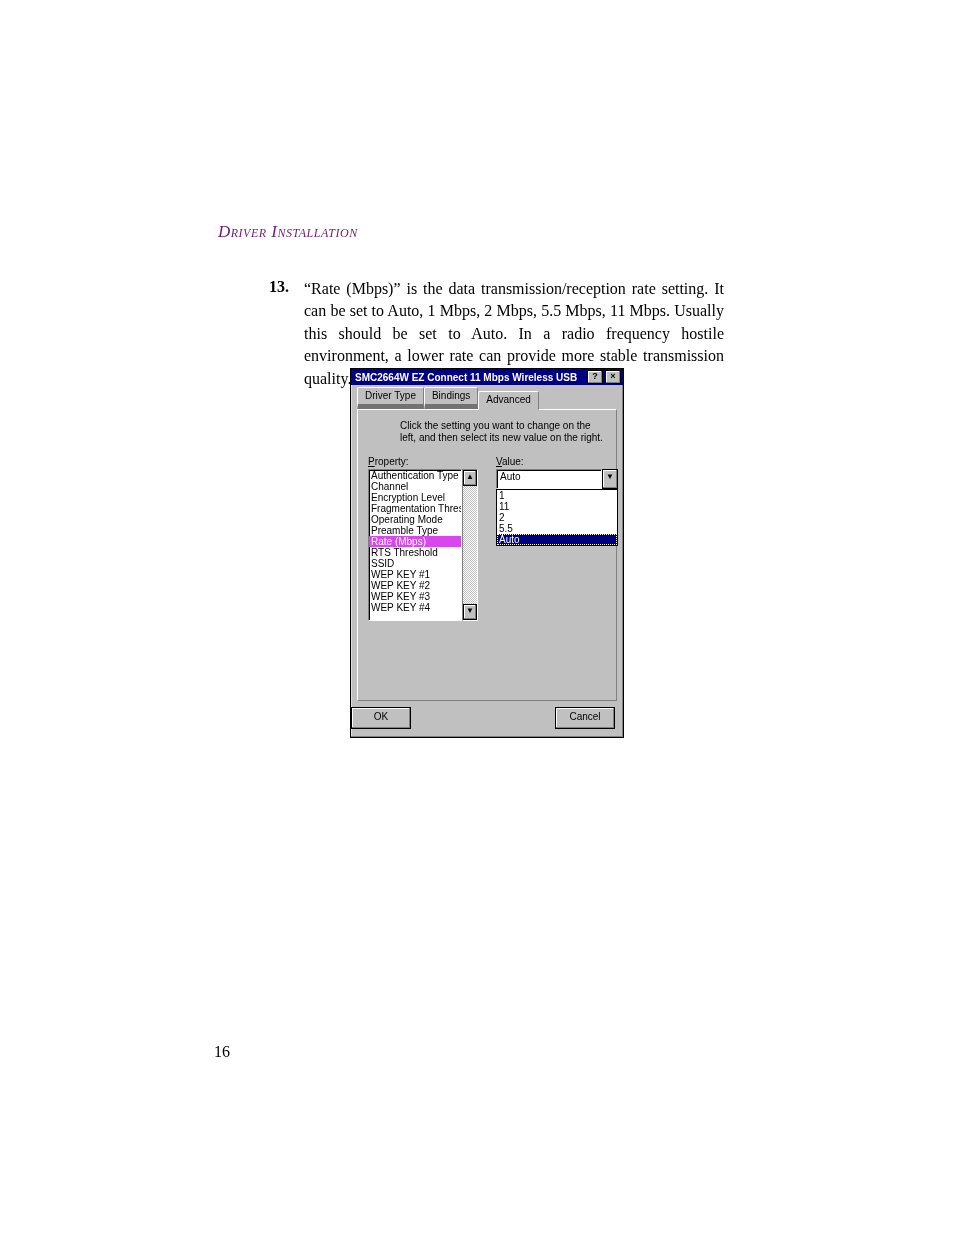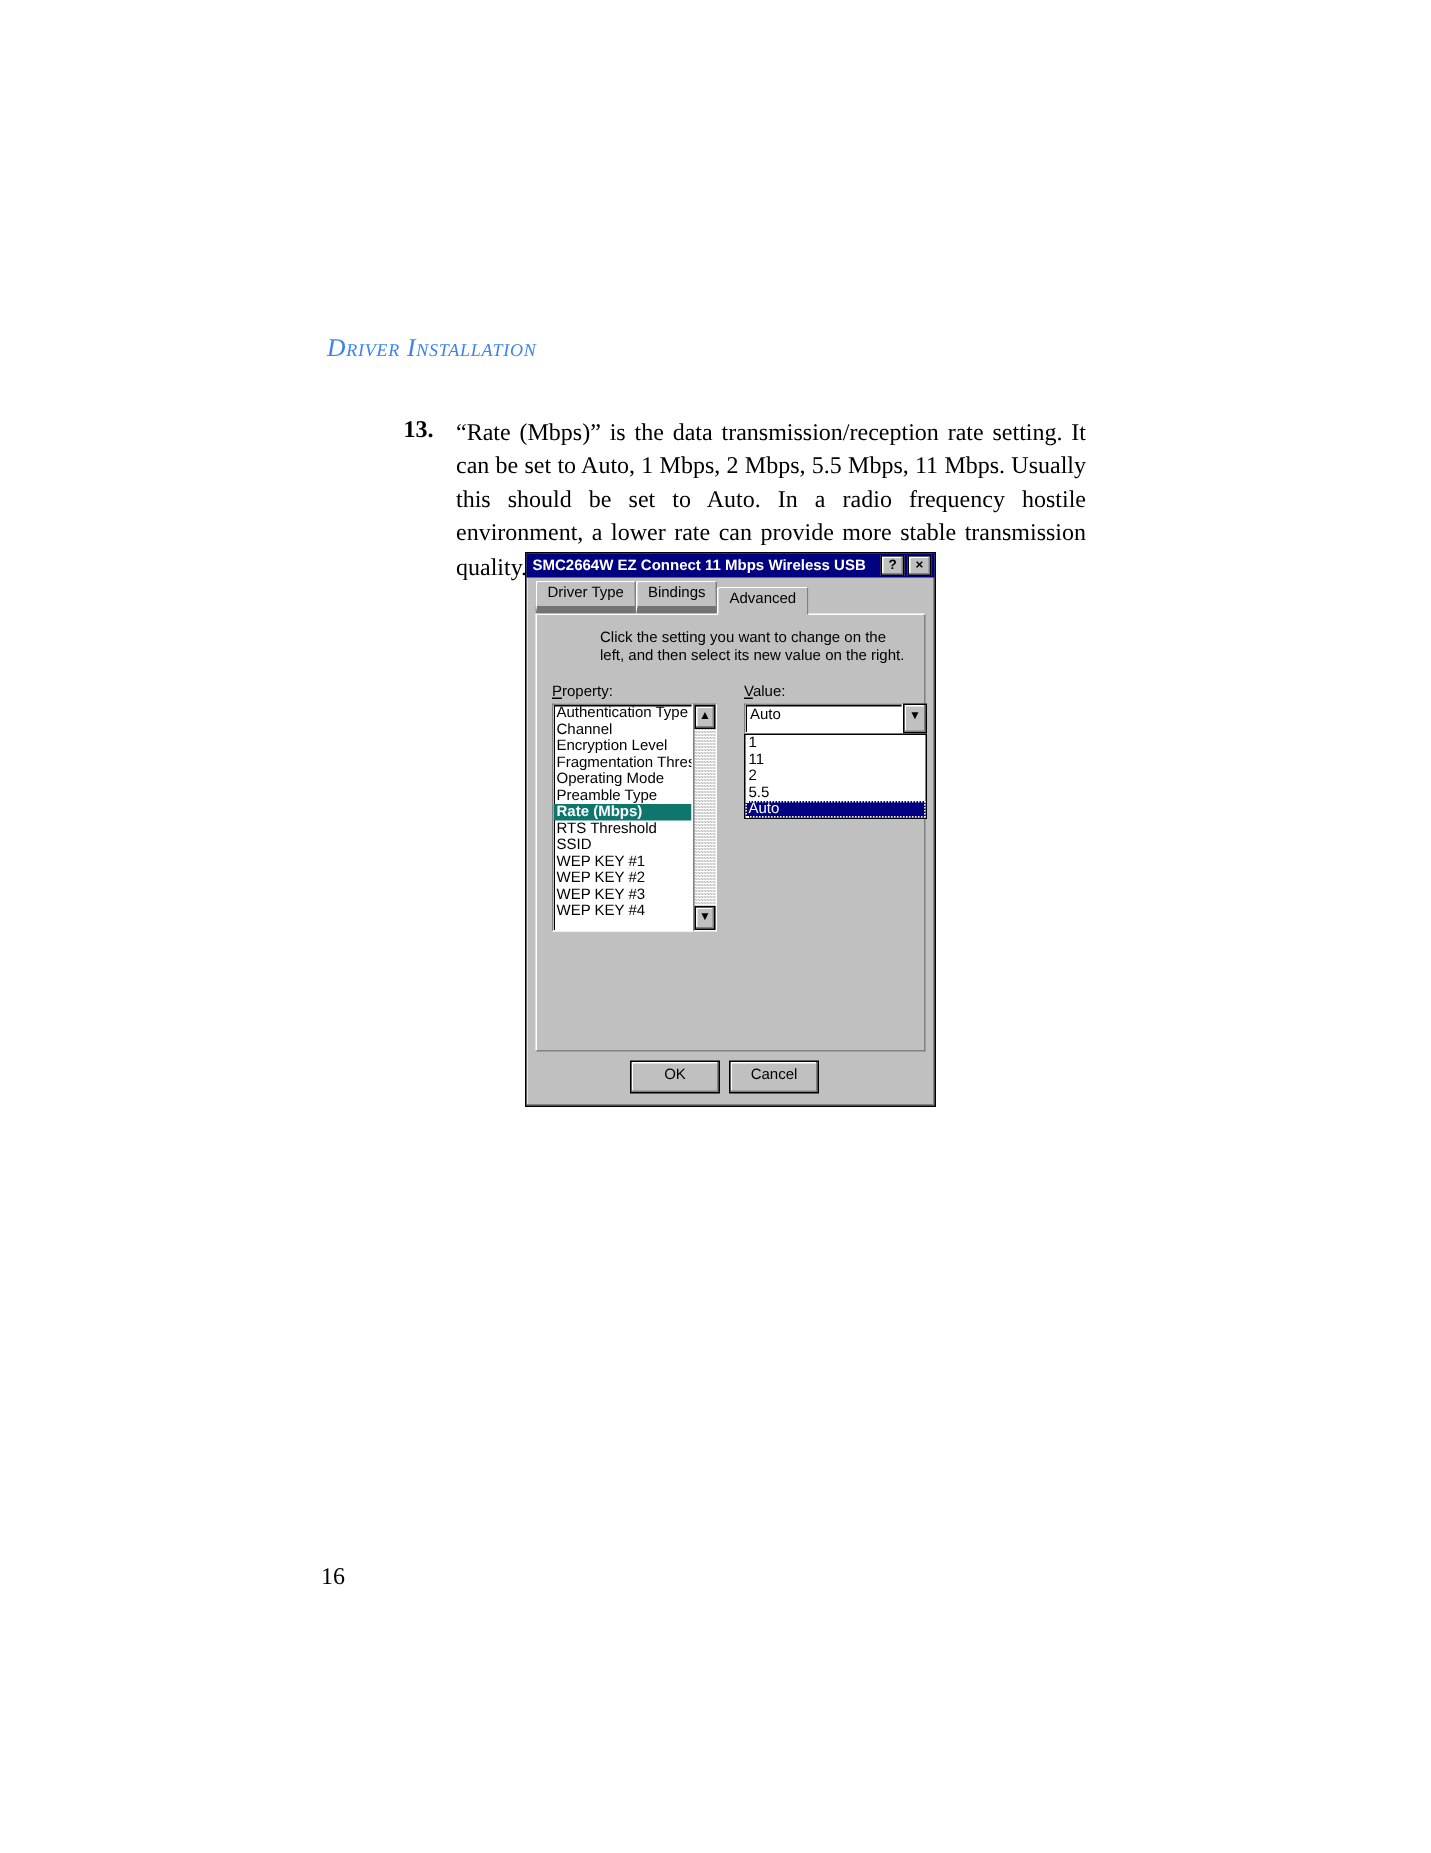--- a/index.html
+++ b/index.html
@@ -17,21 +17,21 @@
     height: 1235px;
   }
   .running-head {
     position: absolute;
     left: 218px;
     top: 222px;
     font-variant: small-caps;
     font-style: italic;
     font-size: 17px;
     letter-spacing: 0.5px;
-    color: #3b82f6;
+    color: #701a75;
   }
   .body-block {
     position: absolute;
     left: 262px;
     top: 278px;
     width: 462px;
   }
   .item-row {
     display: flex;
   }
@@ -159,23 +159,22 @@
     box-shadow: inset 1px 1px 0 #000;
     overflow: hidden;
     font-size: 10px;
   }
   .listbox .opt {
     padding: 0 2px;
     line-height: 11px;
     white-space: nowrap;
   }
   .listbox .opt.sel {
-    background: #0f766e;
+    background: #d946ef;
     color: #fff;
-    font-weight: bold;
   }
 
   .scrollbar {
     width: 14px;
     height: 150px;
     background: repeating-conic-gradient(#c0c0c0 0% 25%, #fff 0% 50%) 0 0/2px 2px;
     border-top: 1px solid #808080;
     border-left: 1px solid #808080;
     border-right: 1px solid #fff;
     border-bottom: 1px solid #fff;
@@ -232,21 +231,21 @@
   }
   .combo-list .opt.sel {
     background: #000080;
     color: #fff;
     outline: 1px dotted #fff;
     outline-offset: -1px;
   }
 
   .btnrow {
     display: flex;
-    justify-content: center;
+    justify-content: space-between;
     gap: 6px;
     padding: 0 8px 8px 0;
   }
   .winbtn {
     width: 58px;
     height: 20px;
     background: #c0c0c0;
     border: 1px solid #000;
     box-shadow: inset -1px -1px 0 #808080, inset 1px 1px 0 #fff;
     font-size: 10px;

